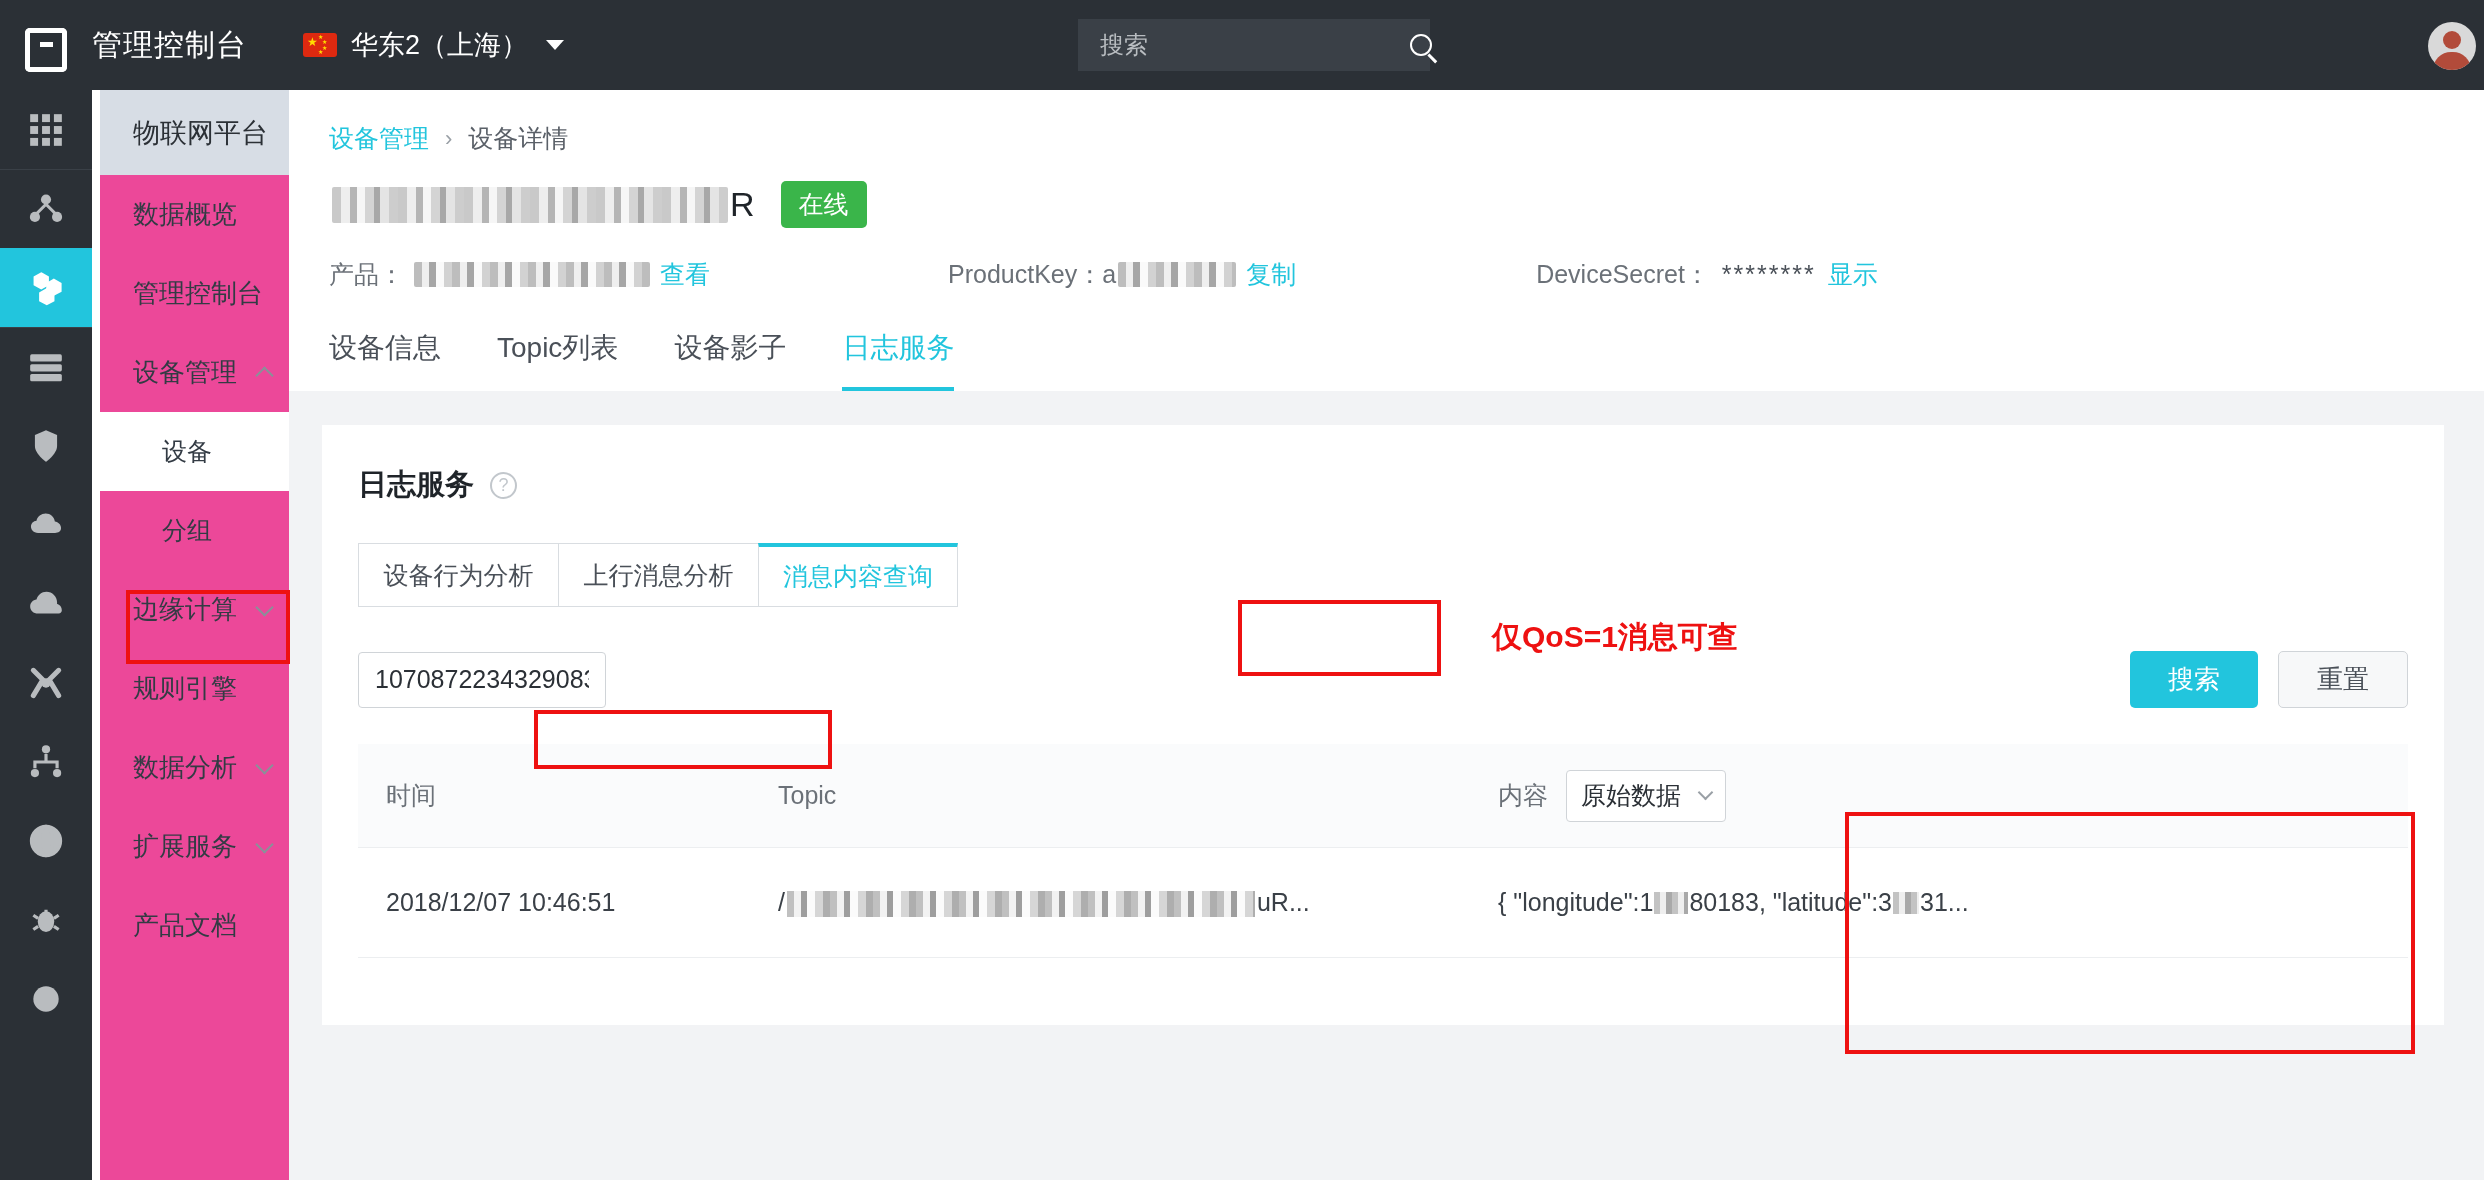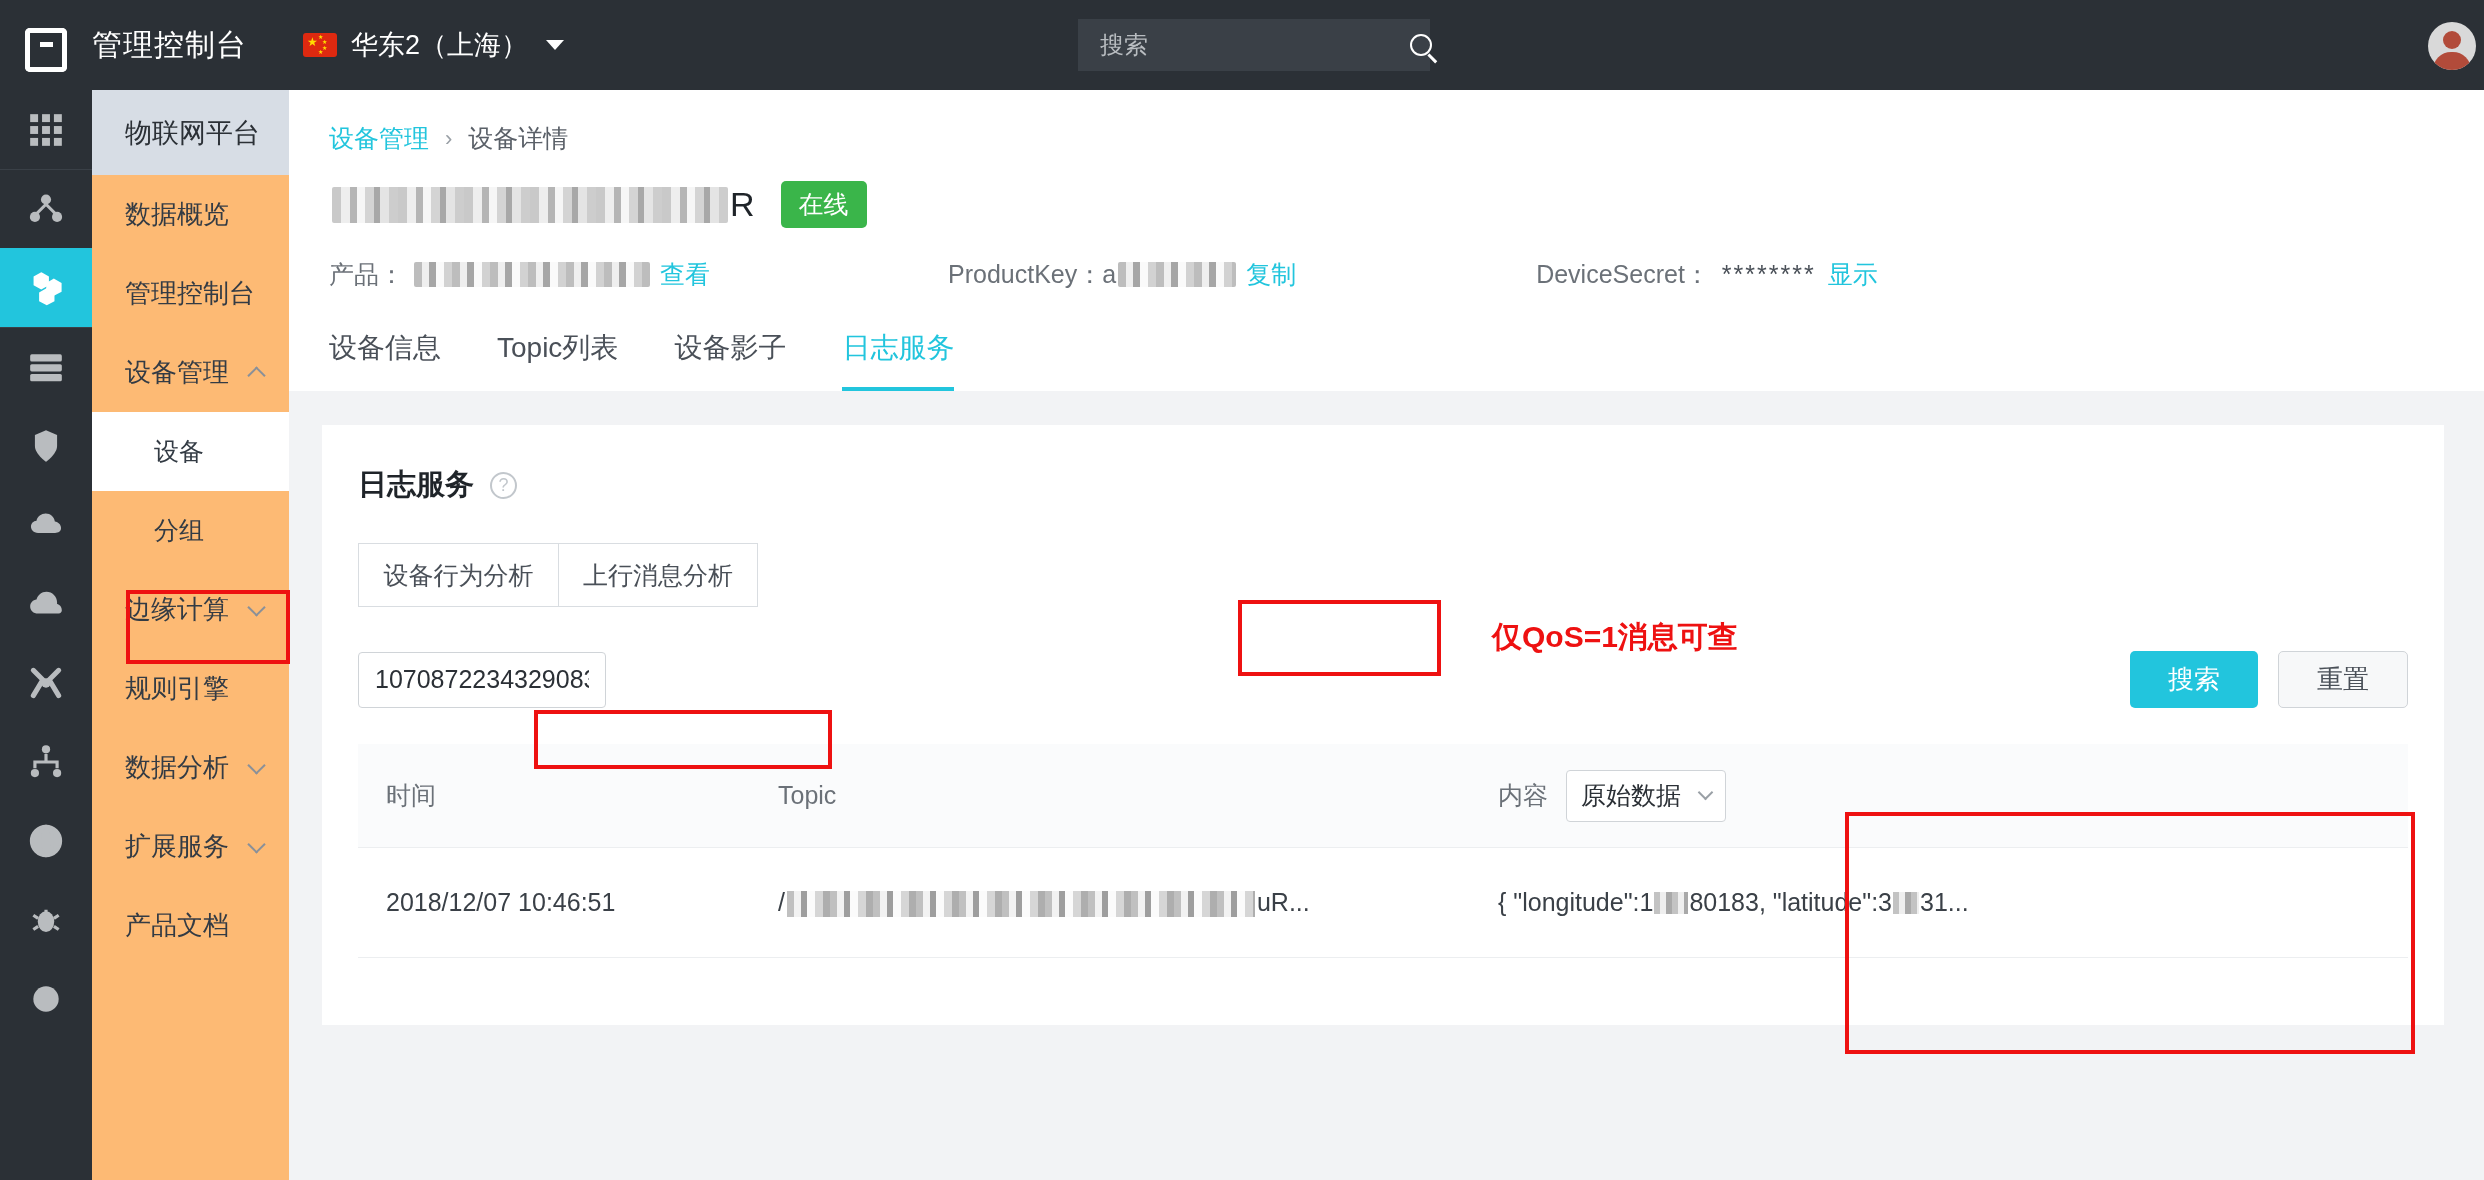--- a/index.html
+++ b/index.html
@@ -110,22 +110,22 @@
     width: 92px; height: 79px; display: flex; align-items: center; justify-content: center;
     cursor: pointer;
   }
   .rail-item.active { background: #22c5dd; }
   .rail-item.divider-top { border-top: 1px solid #3a4047; }
   .rail-svg { width: 38px; height: 38px; fill: #b9bcbf; }
   .rail-item.active .rail-svg { fill: #ffffff; }
 
   
   .sidebar {
-    position: absolute; left: 92px; top: 90px; width: 197px; height: 1090px;
-    background: #fdba74;
+    position: absolute; left: 100px; top: 90px; width: 197px; height: 1090px;
+    background: #ec4899;
   }
   .side-title {
     height: 85px; display: flex; align-items: center; padding-left: 33px;
     font-size: 27px; color: #2b3036; background: #d7dde5;
     white-space: nowrap;
   }
   .side-item {
     height: 79px; display: flex; align-items: center; padding-left: 33px;
     font-size: 26px; color: #333b44; cursor: pointer; position: relative;
     white-space: nowrap;
@@ -495,20 +495,21 @@
 
     <div class="card">
       <div class="card-title-row">
         <span class="card-title">日志服务</span>
         <span class="help-icon">?</span>
       </div>
 
       <div class="subtabs">
         <div class="subtab">设备行为分析</div>
         <div class="subtab">上行消息分析</div>
+        <div class="subtab active">消息内容查询</div>
       </div>
 
       <div class="filter-row">
         <input class="msgid-input" type="text" value="1070872234329083905" style="">
         <span class="filter-spacer"></span>
         <button class="btn-primary">搜索</button>
         <button class="btn-default">重置</button>
       </div>
 
       <div class="table">

